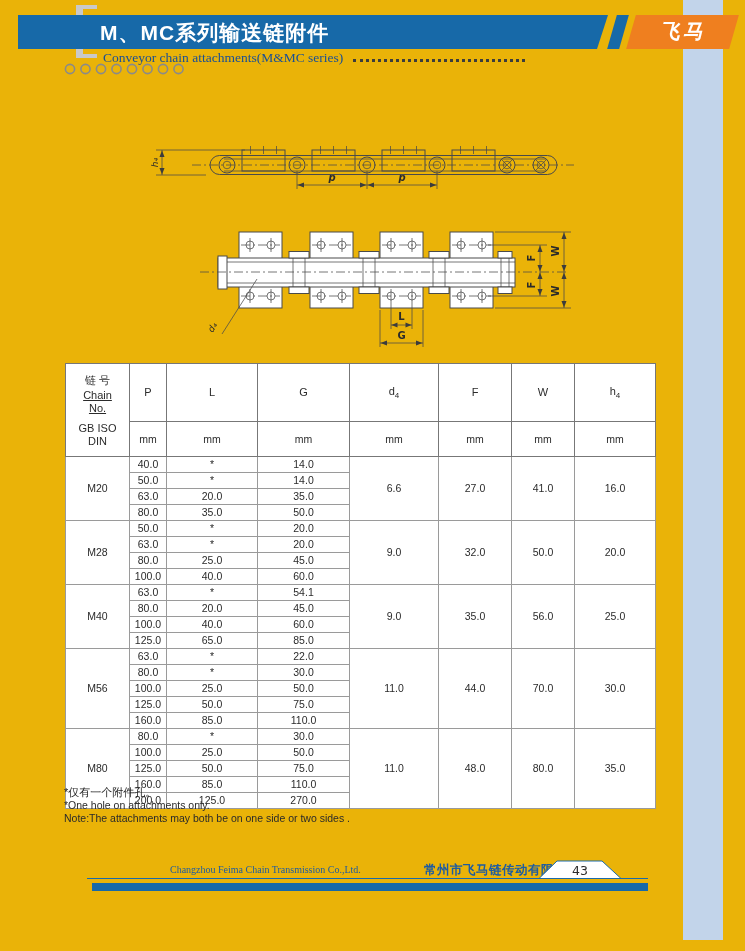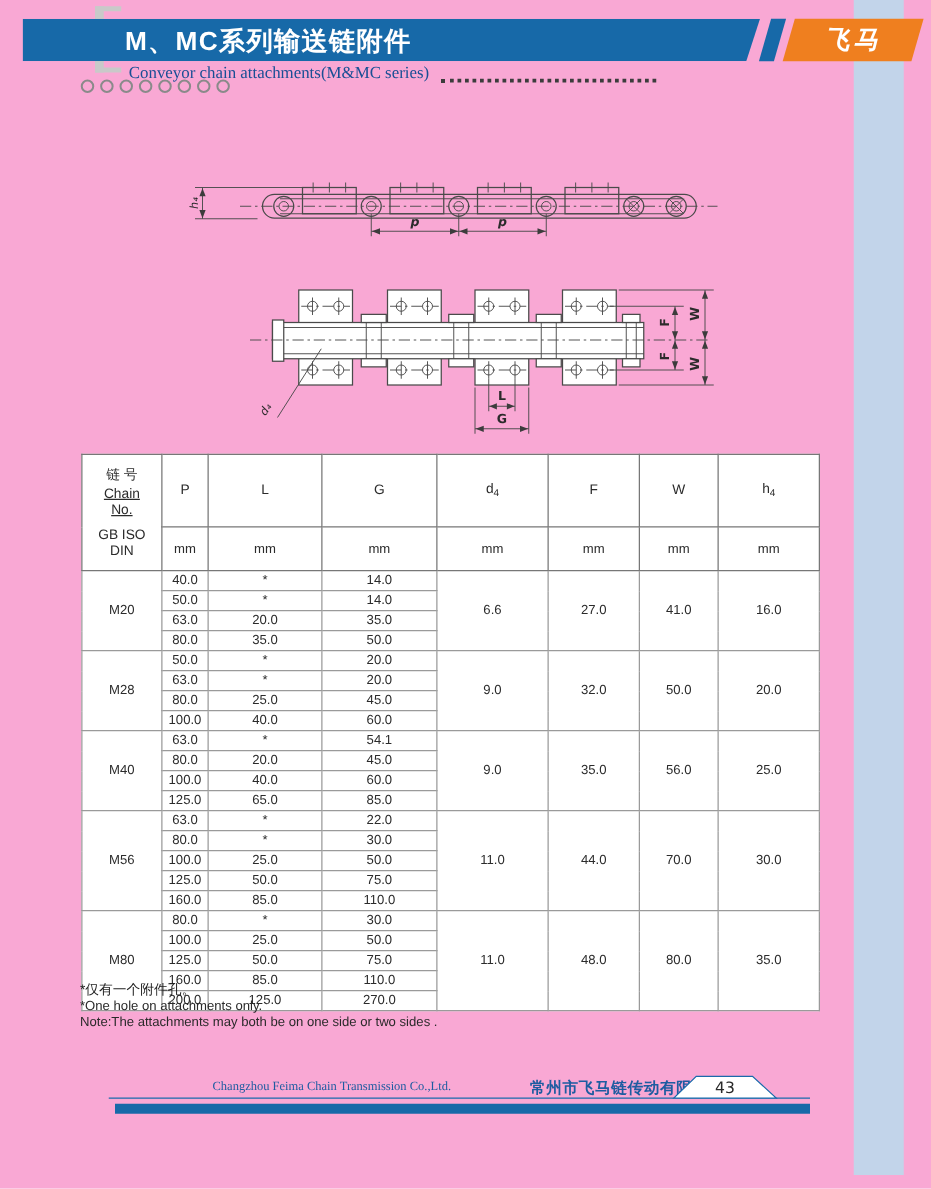--- a/index.html
+++ b/index.html
@@ -1,36 +1,36 @@
 <!DOCTYPE html>
 <html><head>
 <meta charset="utf-8">
 <style>
   html,body{margin:0;padding:0;background:#fff;}
-  #page{position:relative;width:745px;height:951px;background:#f9a8d4;overflow:hidden;
+  #page{position:relative;width:745px;height:951px;background:#eab308;overflow:hidden;
         font-family:"Liberation Sans",sans-serif;color:#222;}
   .abs{position:absolute;}
 
   
   #side-strip{left:683px;top:0;width:40px;height:940px;background:#c2d4ea;}
 
   
   .bracket{background:#c9c9c9;}
 
   
   #banner{left:18px;top:15px;width:590px;height:34px;background:#1769a8;
           clip-path:polygon(0 0,590px 0,579px 34px,0 34px);z-index:2;}
   #banner-title{position:absolute;left:82px;top:4px;color:#fff;font-size:21px;font-weight:bold;letter-spacing:1px;}
   #banner-slash{left:612px;top:15px;width:12px;height:34px;background:#1769a8;transform:skewX(-16deg);z-index:2;}
   #logo-band{left:631px;top:15px;width:103px;height:34px;background:#ef7f1f;transform:skewX(-16deg);z-index:3;}
   #logo-text{position:absolute;left:0;top:3px;width:100%;text-align:center;transform:skewX(16deg);
              color:#fff;font-size:20px;font-weight:bold;font-style:italic;
              font-family:"Liberation Serif",serif;letter-spacing:3px;}
 
-  #subtitle-row{left:103px;top:50px;display:flex;align-items:flex-end;z-index:2;}
+  #subtitle-row{left:103px;top:50px;display:flex;align-items:center;z-index:2;}
   #subtitle{font-family:"Liberation Serif",serif;font-size:13.5px;color:#194f95;white-space:nowrap;}
   #dot-leader{width:172px;border-top:3px dotted #3c3c3c;margin-left:10px;margin-top:4px;}
 
   
   #circles{left:62px;top:62px;}
 
   
   #section-title{left:72px;top:96px;line-height:13px;}
   #section-title .zh{font-size:12px;color:#1a1a1a;}
   #section-title .en{font-size:10.5px;color:#333;}

